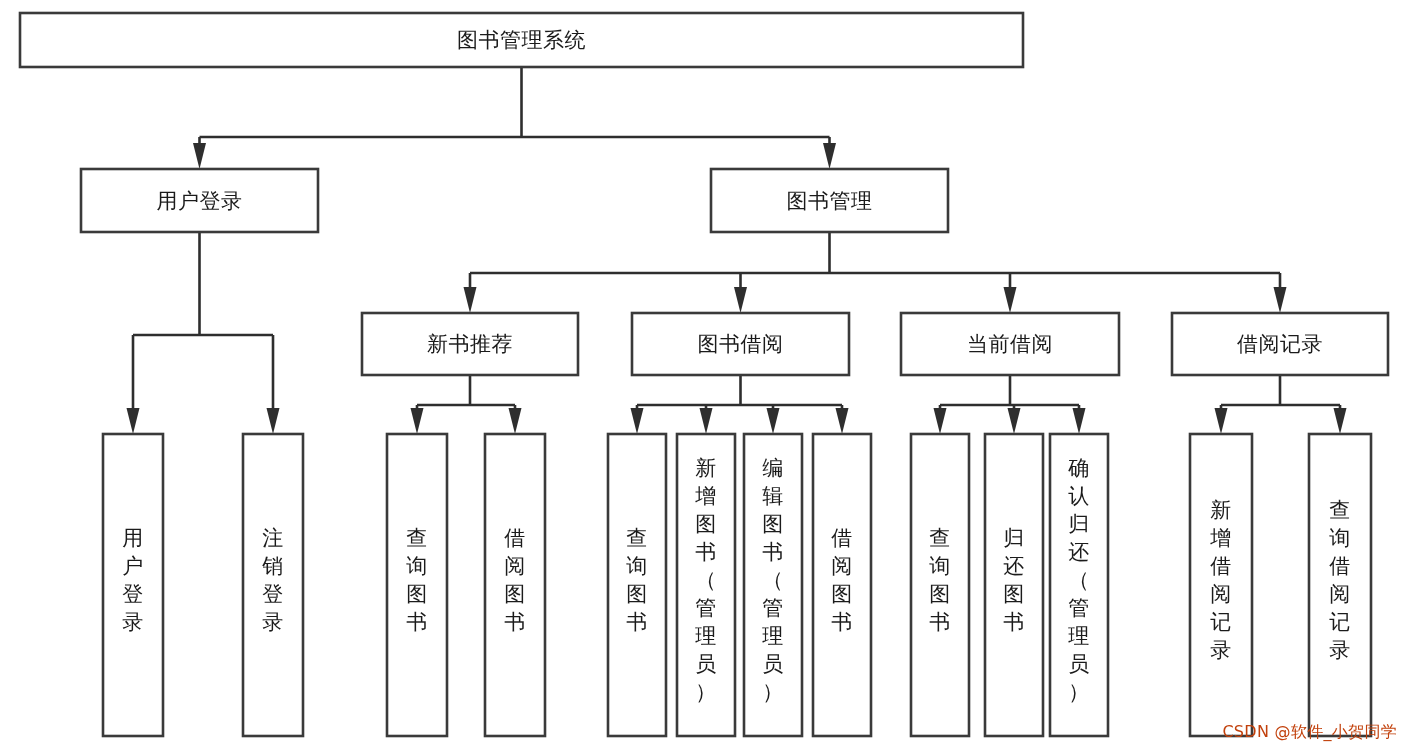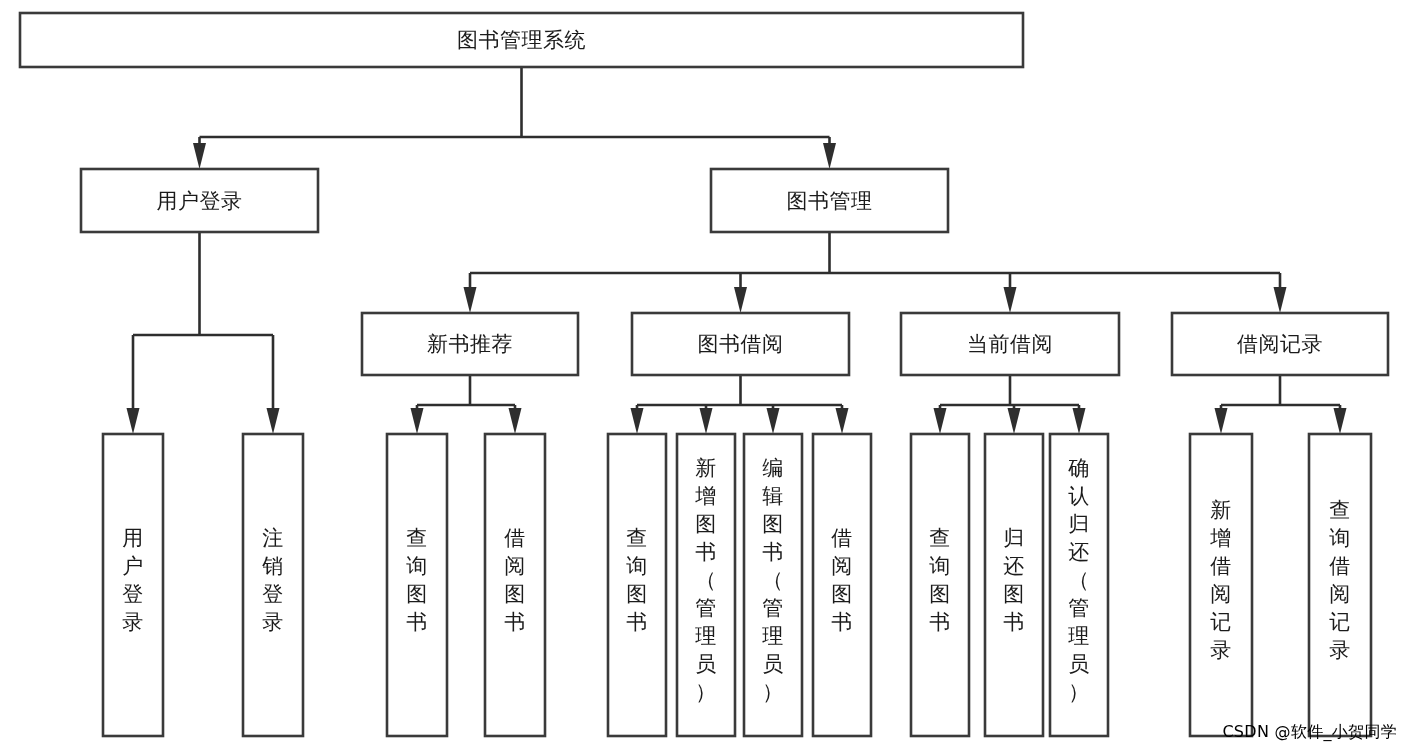--- a/index.html
+++ b/index.html
@@ -57,21 +57,21 @@
   .arrow-head {
     fill: #2e2e2e;
     stroke: none;
   }
   .watermark {
     position: absolute;
     right: 8px;
     bottom: 4px;
     font-family: "DejaVu Sans", "Liberation Sans", sans-serif;
     font-size: 16px;
-    color: #000000;
+    color: #c2410c;
     white-space: nowrap;
     user-select: none;
     letter-spacing: 0.3px;
   }
 </style>
 </head>
 <body>
 
 <div id="diagram-root">
 

